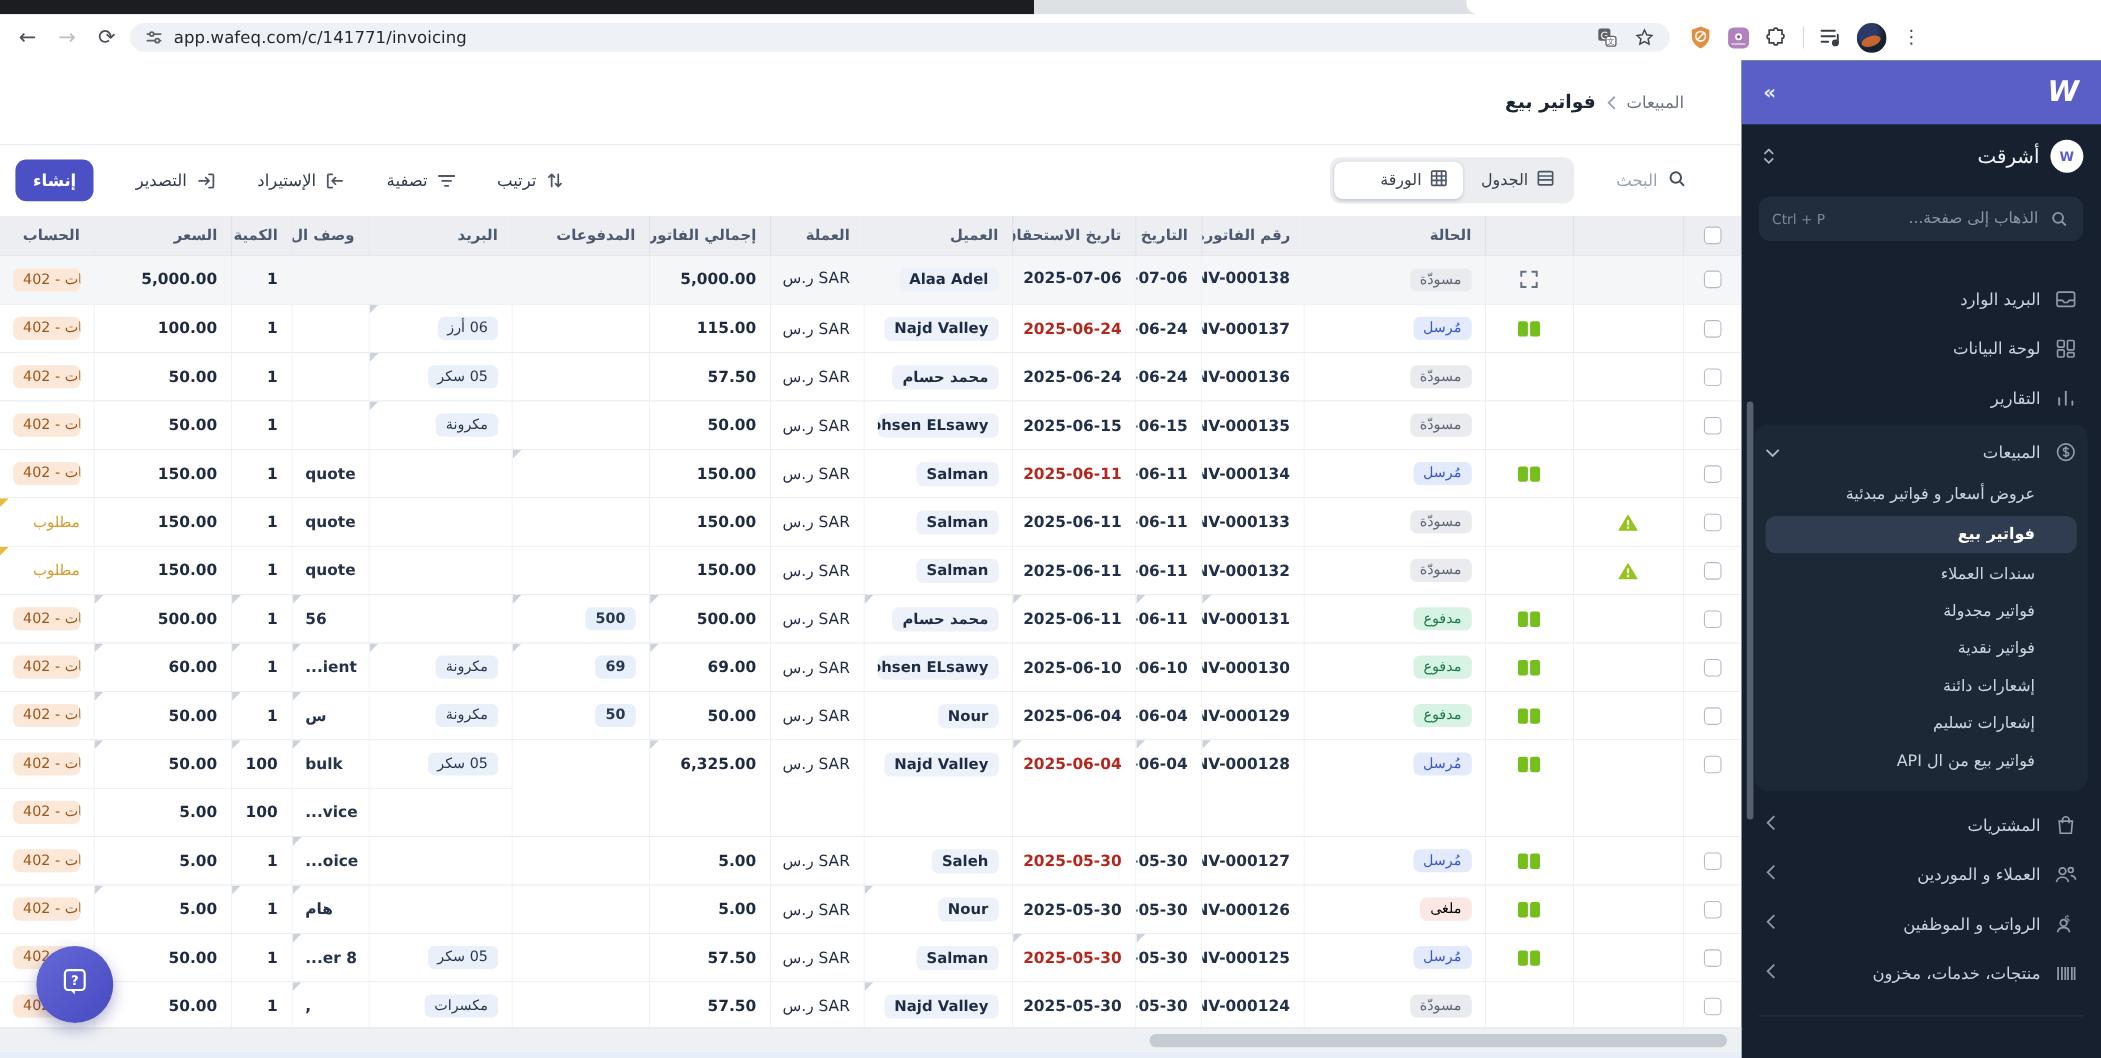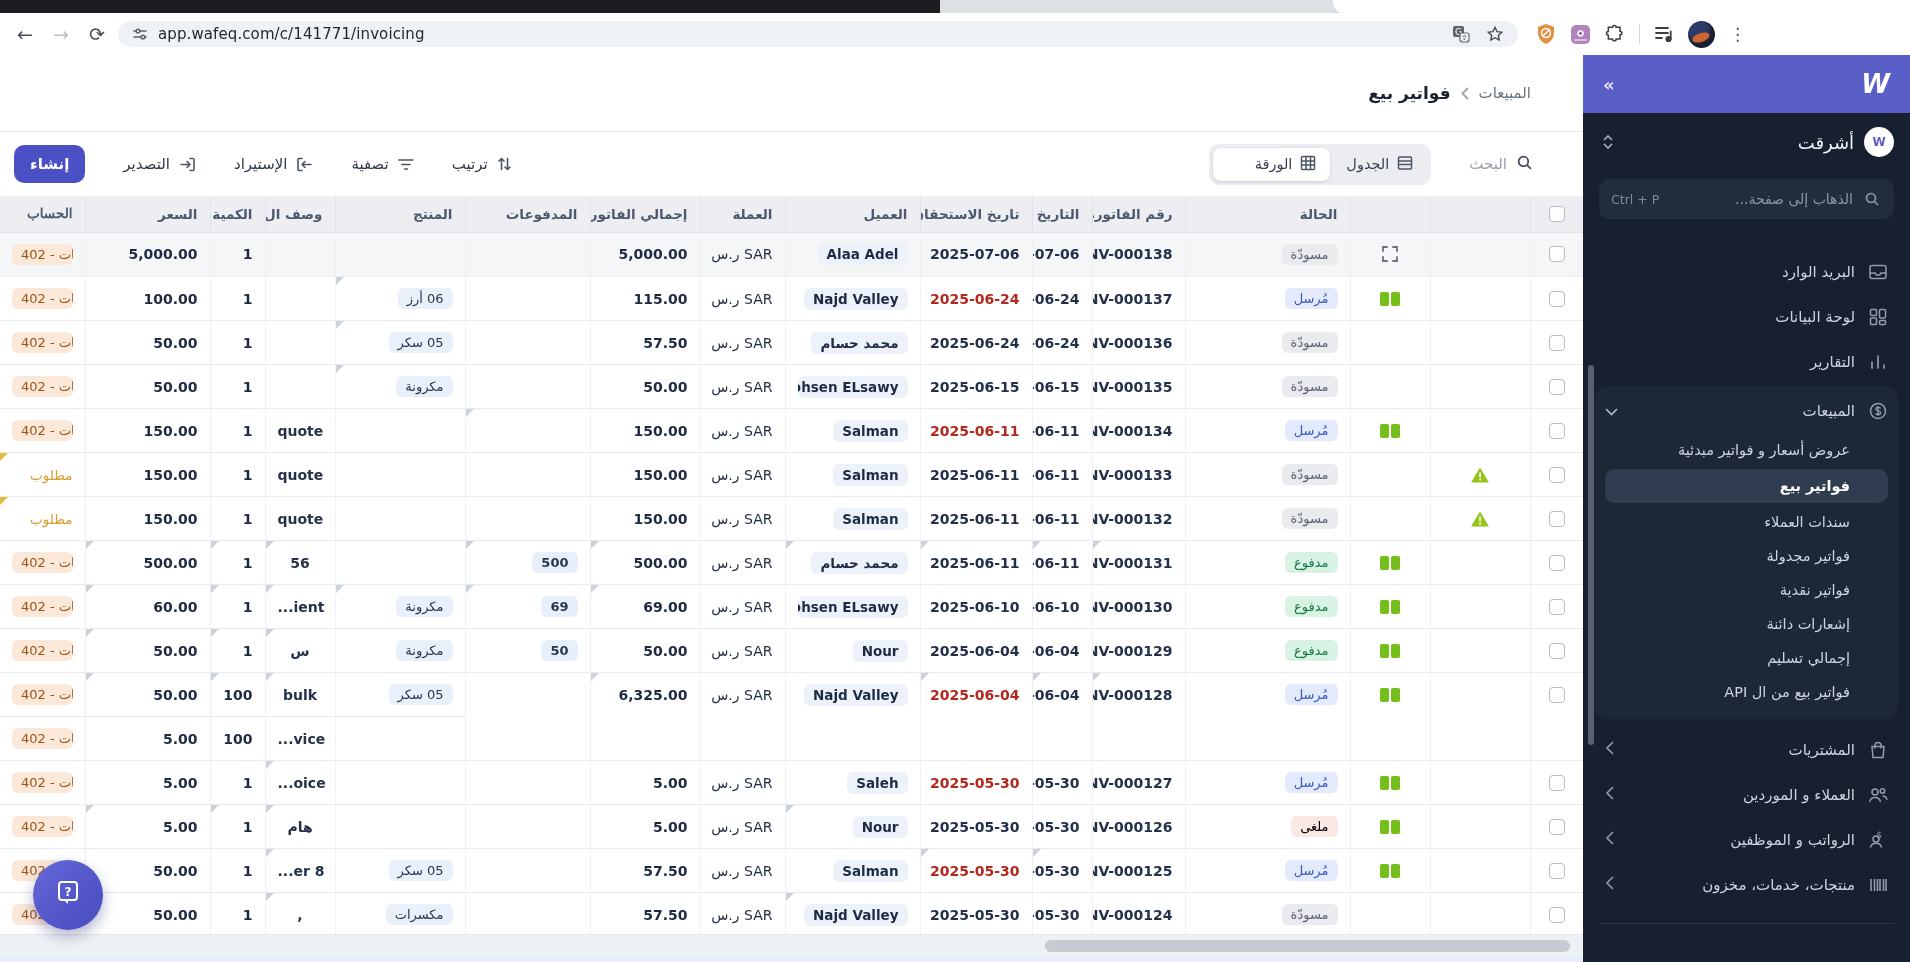--- a/index.html
+++ b/index.html
@@ -57,29 +57,29 @@
   .seg { margin-left:auto; background:#ebedf1; border-radius:10px; padding:4px; display:flex; gap:2px; }
   .seg-opt { display:flex; align-items:center; gap:8px; font-size:14.5px; color:#39424f; padding:7px 14px; border-radius:8px; cursor:pointer; }
   .seg-opt.sel { background:#fff; box-shadow:0 1px 3px rgba(30,40,60,.18);padding-left:42px; }
   .tool-btn { display:flex; align-items:center; gap:9px; font-size:15px; color:#2f3a48; cursor:pointer; }
   .tool-btn .ti { color:#4c5665; display:flex; }
   .create-btn { background:#4b50c5; color:#fff; border:none; border-radius:10px; padding:10px 16px; font-size:15px; font-weight:bold; font-family:inherit; cursor:pointer; }
 
   
   table { border-collapse:collapse; table-layout:fixed; direction:rtl; width:1583px; }
   th { height:36px; background:#eceef1; font-size:13.5px; font-weight:bold; color:#4d596e; text-align:right; padding:0 12px; border-left:1px solid #dfe2e7; border-bottom:1px solid #dfe2e7; white-space:nowrap; overflow:hidden; }
-  th:last-child { border-left:none;font-family:Liberation Serif, serif; }
+  th:last-child { border-left:none; }
   .tbody-wrap { height:701px; overflow:hidden; }
   td { height:44px; padding:0 12px; font-size:14px; color:#1f2b40; border-bottom:1px solid #e9ebee; border-left:1px solid #eef0f3; white-space:nowrap; overflow:hidden; position:relative; background:#fff; }
   td:last-child { border-left:none; }
   tr.hl td { background:#f4f6f8; }
   td.no-bb { border-bottom-color:transparent;margin-top:41px; }
   .num { font-weight:600; color:#1e2a40; }
   td.c-price,td.c-qty,td.c-total { text-align:right; }
-  td.c-desc { direction:ltr; text-align:center; color:#25324a; font-weight:600; }
+  td.c-desc { direction:ltr; text-align:left; color:#25324a; font-weight:600; }
   td.c-date,td.c-invoice { font-weight:600; color:#223049; }
   .due { font-weight:600; color:#222f48; }
   .due.red { color:#b3271c; }
   .badge { display:inline-block; border-radius:6px; padding:3px 9px; font-size:13px; max-width:100%; overflow:hidden; white-space:nowrap; vertical-align:middle; }
   .b-acct { background:#fbe8d8; color:#9c5518; direction:ltr; }
   .b-req { color:#d69e2e; font-size:13.5px; }
   .b-prod { background:#e9f0f9; color:#273750; }
   .b-pay { background:#e7effa; color:#273750; font-weight:600; }
   .b-cust { background:#edf2fa; color:#1d2b45; font-weight:bold; font-size:13.5px; direction:rtl; }
   .st-draft { background:#e9ebef; color:#5d6575; }
@@ -247,21 +247,21 @@
             <span class="chev"><svg width="13" height="8" viewBox="0 0 13 8" fill="none" stroke="#aeb7c6" stroke-width="1.7">
                 <path d="M1 1l5.5 5.5L12 1"></path>
               </svg></span>
           </div>
           <span class="sb-sub">عروض أسعار و فواتير مبدئية</span>
           <span class="sb-sub active">فواتير بيع</span>
           <span class="sb-sub">سندات العملاء</span>
           <span class="sb-sub">فواتير مجدولة</span>
           <span class="sb-sub">فواتير نقدية</span>
           <span class="sb-sub">إشعارات دائنة</span>
-          <span class="sb-sub">إجمالي تسليم</span>
+          <span class="sb-sub">إشعارات تسليم</span>
           <span class="sb-sub">فواتير بيع من ال API</span>
         </div>
         <div class="sb-item">
           <span class="sb-ic">
             <svg width="20" height="20" viewBox="0 0 20 20" fill="none" stroke="#929cae" stroke-width="1.5">
               <path d="M4 6.5h12l-1 11H5z"></path>
               <path d="M7 8.5v-3a3 3 0 016 0v3"></path>
             </svg>
           </span>
           <span>المشتريات</span>
@@ -435,21 +435,21 @@
             <th></th>
             <th></th>
             <th>الحالة</th>
             <th>رقم الفاتورة</th>
             <th>التاريخ</th>
             <th>تاريخ الاستحقاق</th>
             <th>العميل</th>
             <th>العملة</th>
             <th>إجمالي الفاتورة</th>
             <th>المدفوعات</th>
-            <th>المنتج</th>
+            <th>البريد</th>
             <th>وصف ال</th>
             <th>الكمية</th>
             <th>السعر</th>
             <th>الحساب</th>
           </tr>
         </thead>
     </table>
 
     <div class="tbody-wrap">
       <table>

